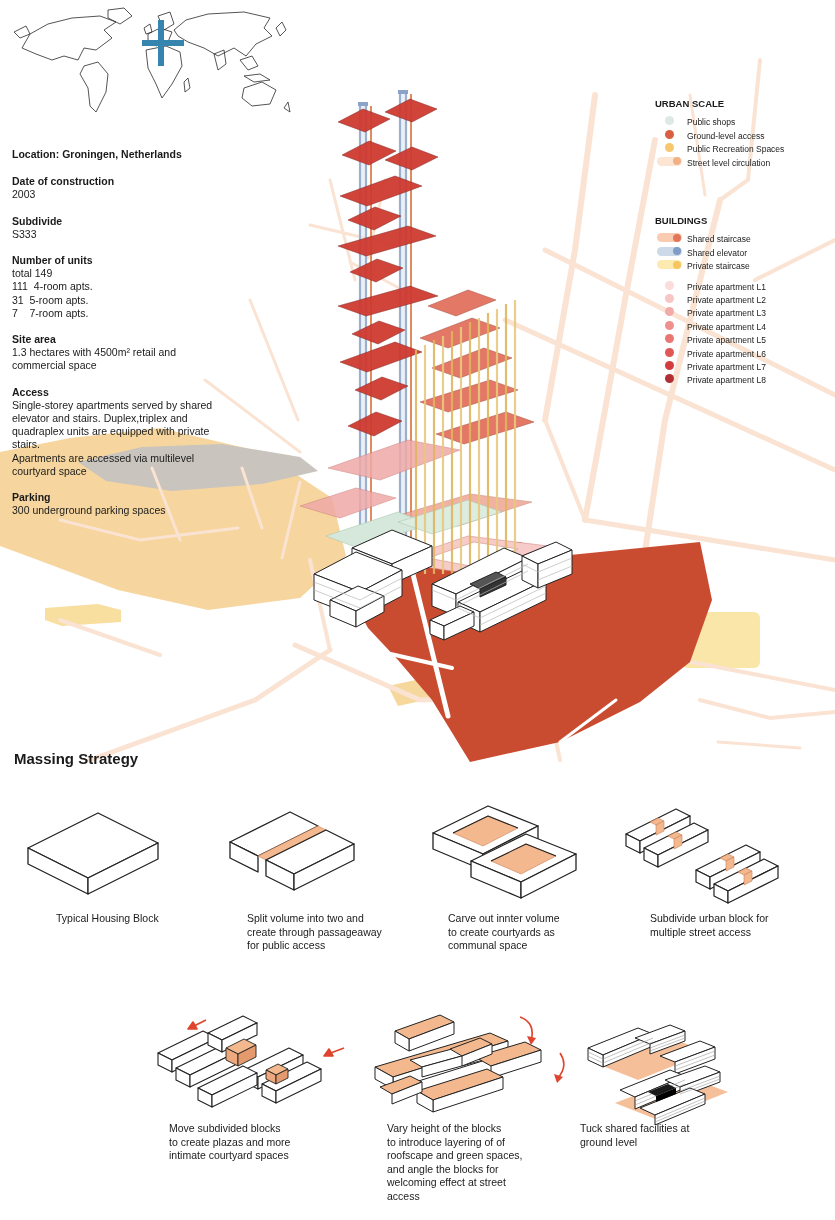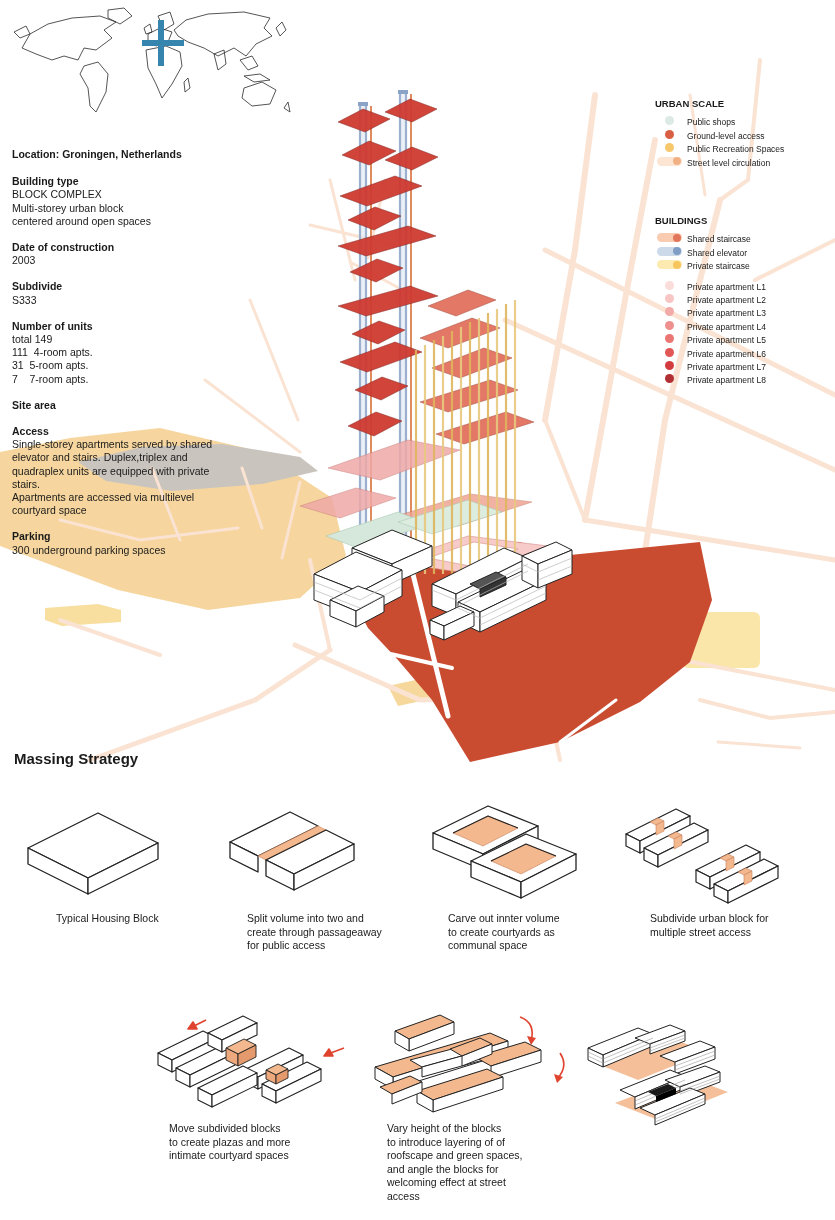--- a/index.html
+++ b/index.html
@@ -203,42 +203,38 @@
     </g>
     <g fill="#3685ae">
       <rect x="150" y="16" width="6" height="46"></rect>
       <rect x="134" y="36" width="42" height="6"></rect>
     </g>
   </svg>
 
   <div class="info">
     <div class="loc">Location: Groningen, Netherlands</div>
     <div class="sec">
-      <div class="h">Building type</div>
-      <div class="pre">BLOCK COMPLEX
-Multi-storey urban block
-centered around open spaces</div>
-    </div>
-    <div class="sec">
       <div class="h">Date of construction</div>
       <div class="pre">2003</div>
     </div>
     <div class="sec">
       <div class="h">Subdivide</div>
       <div class="pre">S333</div>
     </div>
     <div class="sec">
       <div class="h">Number of units</div>
       <div class="pre">total 149
 111  4-room apts.
 31  5-room apts.
 7    7-room apts.</div>
     </div>
     <div class="sec">
       <div class="h">Site area</div>
+      <div class="pre">1.3 hectares with 4500m² retail and
+commercial space</div>
     </div>
     <div class="sec">
       <div class="h">Access</div>
       <div class="pre">Single-storey apartments served by shared
 elevator and stairs. Duplex,triplex and
 quadraplex units are equipped with private
 stairs.
 Apartments are accessed via multilevel
 courtyard space</div>
     </div>
@@ -537,14 +533,16 @@
 multiple street access</div>
   <div class="caption" style="left:169px;top:1122px">Move subdivided blocks
 to create plazas and more
 intimate courtyard spaces</div>
   <div class="caption" style="left:387px;top:1122px">Vary height of the blocks
 to introduce layering of of
 roofscape and green spaces,
 and angle the blocks for
 welcoming effect at street
 access</div>
+  <div class="caption" style="left:580px;top:1122px">Tuck shared facilities at
+ground level</div>
 
 </div>
 
 </body></html>

